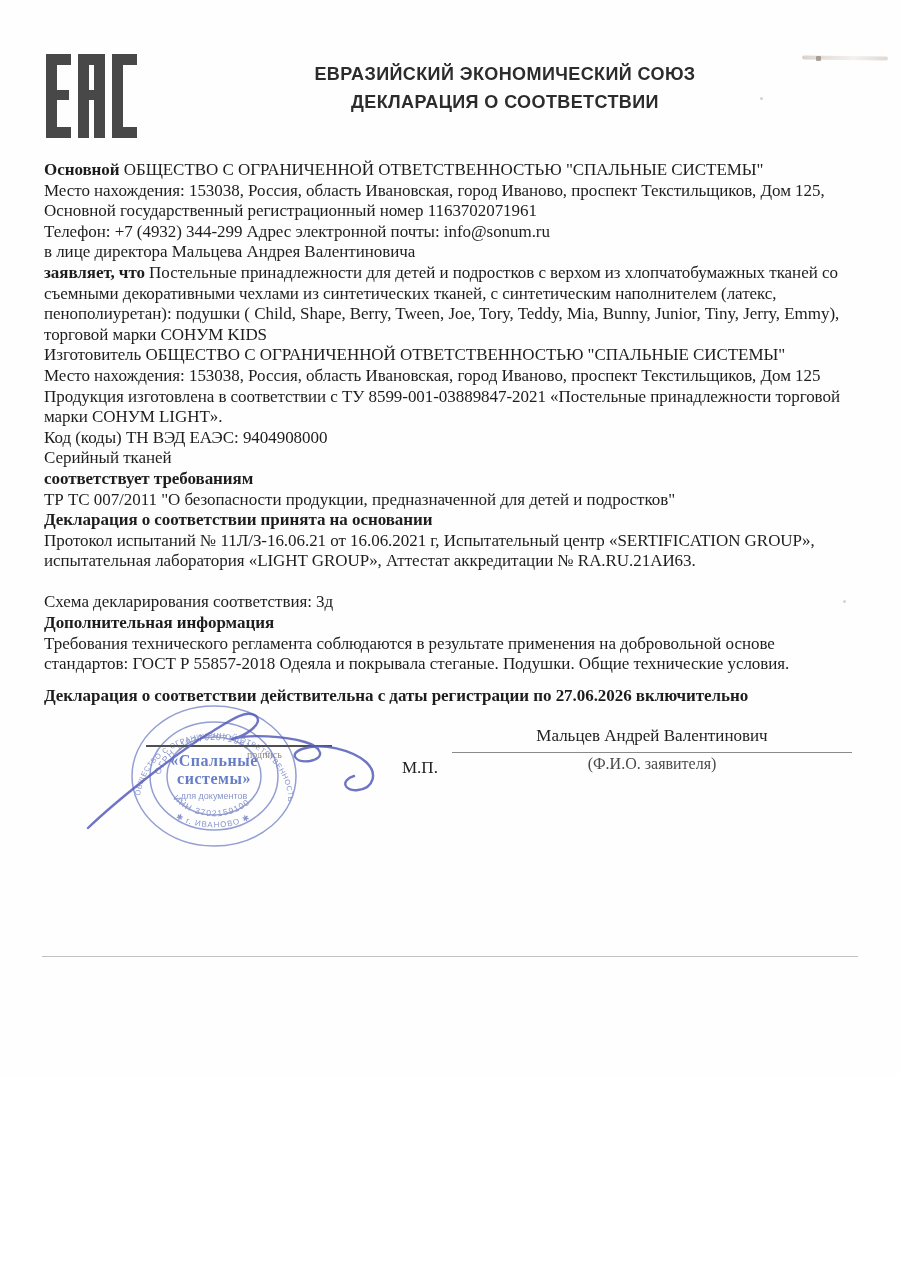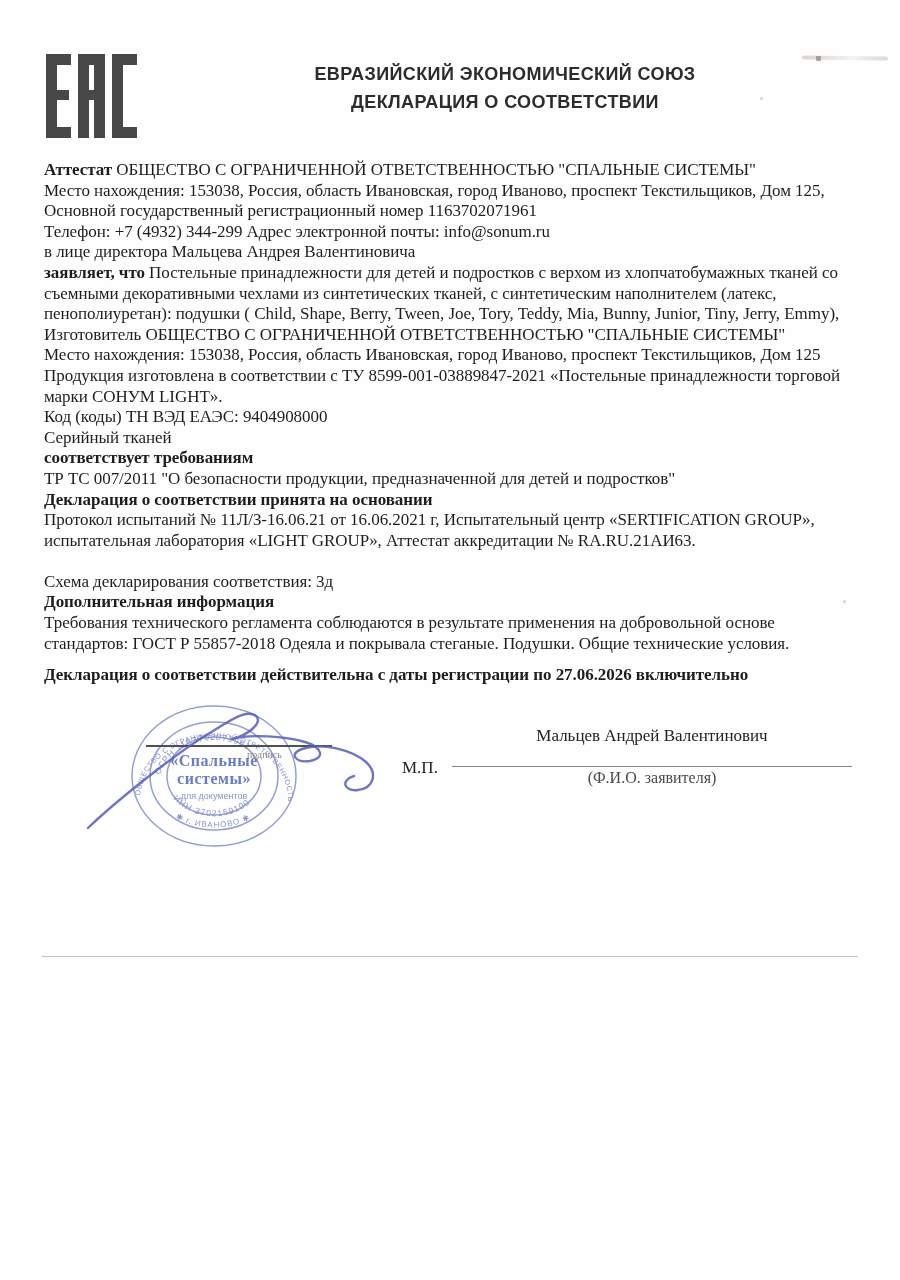--- a/index.html
+++ b/index.html
@@ -19,21 +19,21 @@
                font-size:17px; line-height:20.6px; color:#1d1d1d; letter-spacing:-0.05px; }
   .bline { white-space:nowrap; }
   .bline b { font-weight:bold; }
   .vgap { margin-top:11px; }
   
   .sig-line { position:absolute; left:146px; top:745px; width:186px; height:0;
               border-top:2px solid #4f4f4f; }
   .sig-caption { position:absolute; left:247px; top:749px; font-size:10px; color:#8f8a84; }
   .mp { position:absolute; left:402px; top:726px; font-size:17px; color:#222;margin-top:32px; }
   .name-wrap { position:absolute; left:452px; top:726px; width:400px; text-align:center; }
-  .name { font-size:17px; color:#222; padding-bottom:20px;
+  .name { font-size:17px; color:#222; padding-bottom:6px;
           border-bottom:1.5px solid #8a8a8a; display:block; }
   .name-caption { display:block; font-size:16px; color:#4a4a4a; margin-top:2px; }
   
   .stamp-svg { position:absolute; left:126px; top:702px; opacity:.92; }
   .autograph-svg { position:absolute; left:60px; top:692px; }
   
   .reg { position:absolute; left:44px; top:904px; font-weight:bold;
          font-size:17px; line-height:23px; color:#1b1b1b; white-space:pre-wrap; }
   
   .divider { position:absolute; left:42px; top:956px; width:816px; height:0;
@@ -70,28 +70,29 @@
       <rect x="66" y="73" width="25" height="11"></rect>
     </g>
   </svg>
 
   <div class="hdr">
     <div>ЕВРАЗИЙСКИЙ ЭКОНОМИЧЕСКИЙ СОЮЗ</div>
     <div>ДЕКЛАРАЦИЯ О СООТВЕТСТВИИ</div>
   </div>
 
   <div class="body-text">
-      <div class="bline"><b>Аттестат</b> ОБЩЕСТВО С ОГРАНИЧЕННОЙ ОТВЕТСТВЕННОСТЬЮ "СПАЛЬНЫЕ СИСТЕМЫ"</div>
+      <div class="bline"><b>Основной</b> ОБЩЕСТВО С ОГРАНИЧЕННОЙ ОТВЕТСТВЕННОСТЬЮ "СПАЛЬНЫЕ СИСТЕМЫ"</div>
       <div class="bline">Место нахождения: 153038, Россия, область Ивановская, город Иваново, проспект Текстильщиков, Дом 125,</div>
       <div class="bline">Основной государственный регистрационный номер 1163702071961</div>
       <div class="bline">Телефон: +7 (4932) 344-299 Адрес электронной почты: info@sonum.ru</div>
       <div class="bline">в лице директора Мальцева Андрея Валентиновича</div>
       <div class="bline"><b>заявляет, что</b> Постельные принадлежности для детей и подростков с верхом из хлопчатобумажных тканей со</div>
       <div class="bline">съемными декоративными чехлами из синтетических тканей, с синтетическим наполнителем (латекс,</div>
       <div class="bline">пенополиуретан): подушки ( Child, Shape, Berry, Tween, Joe, Tory, Teddy, Mia, Bunny, Junior, Tiny, Jerry, Emmy),</div>
+      <div class="bline">торговой марки СОНУМ KIDS</div>
       <div class="bline">Изготовитель ОБЩЕСТВО С ОГРАНИЧЕННОЙ ОТВЕТСТВЕННОСТЬЮ "СПАЛЬНЫЕ СИСТЕМЫ"</div>
       <div class="bline">Место нахождения: 153038, Россия, область Ивановская, город Иваново, проспект Текстильщиков, Дом 125</div>
       <div class="bline">Продукция изготовлена в соответствии с ТУ 8599-001-03889847-2021 «Постельные принадлежности торговой</div>
       <div class="bline">марки СОНУМ LIGHT».</div>
       <div class="bline">Код (коды) ТН ВЭД ЕАЭС: 9404908000</div>
       <div class="bline">Серийный тканей</div>
       <div class="bline"><b>соответствует требованиям</b></div>
       <div class="bline">ТР ТС 007/2011 "О безопасности продукции, предназначенной для детей и подростков"</div>
       <div class="bline"><b>Декларация о соответствии принята на основании</b></div>
       <div class="bline">Протокол испытаний № 11Л/З-16.06.21 от 16.06.2021 г, Испытательный центр «SERTIFICATION GROUP»,</div>

